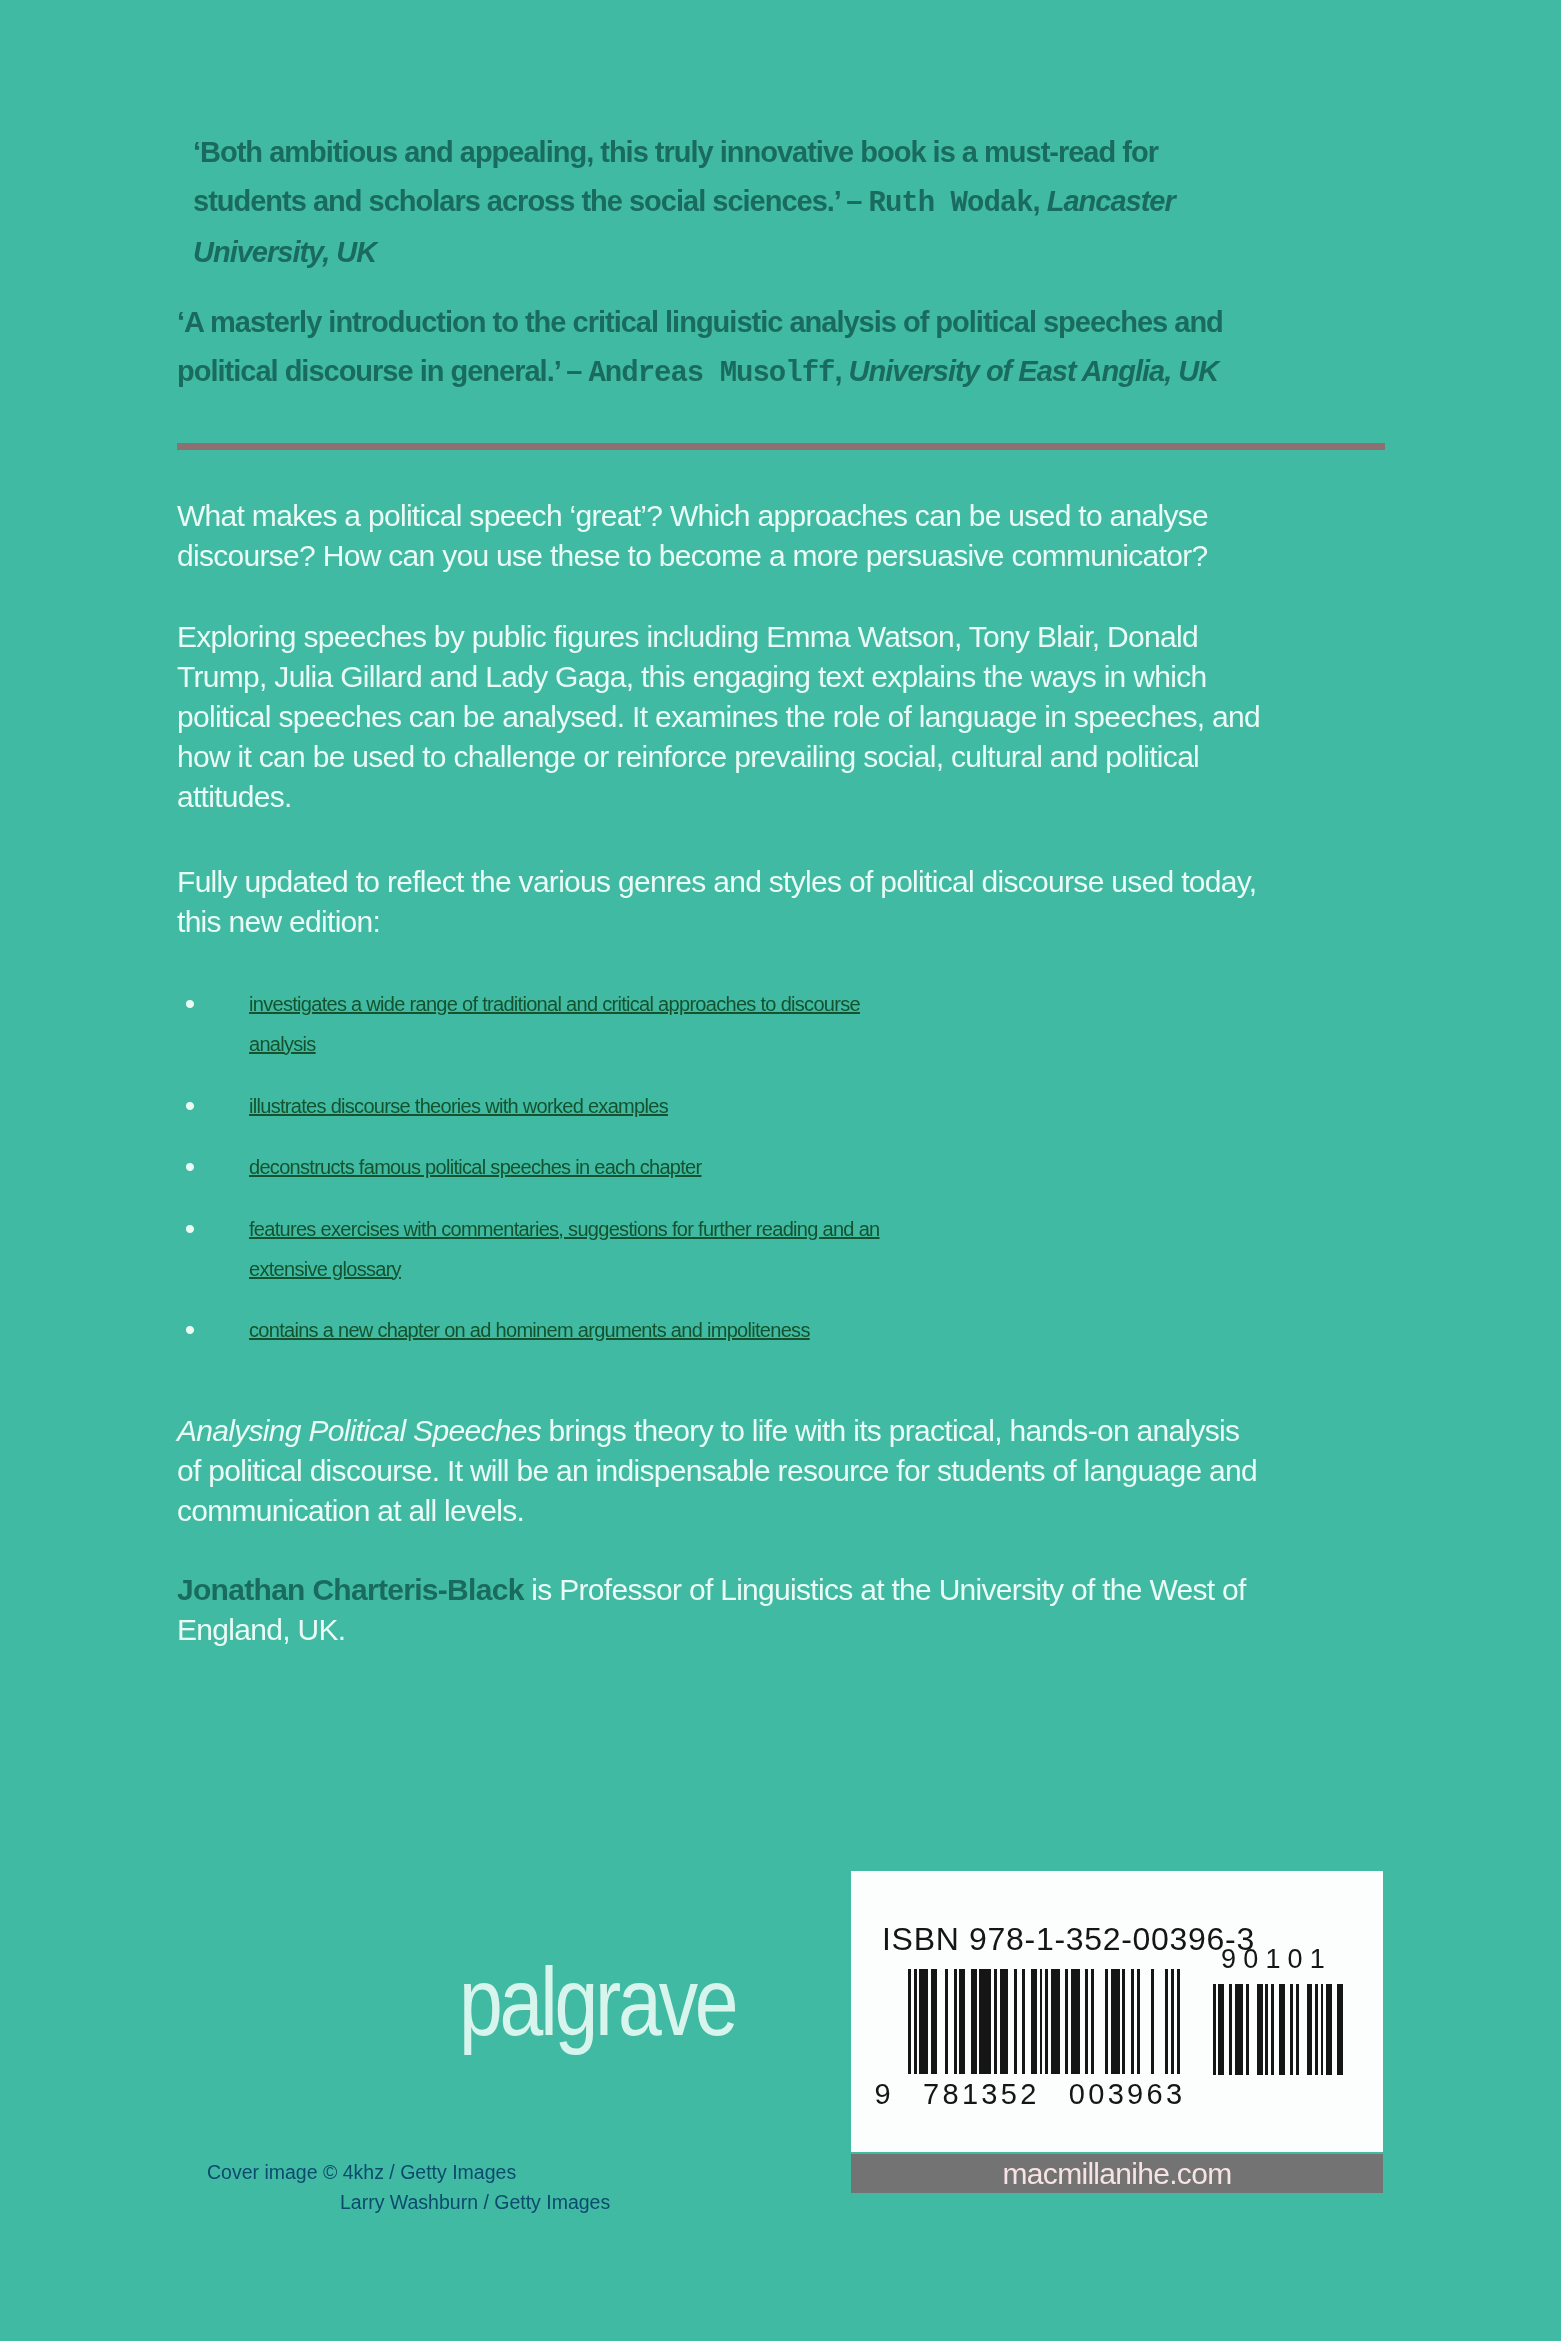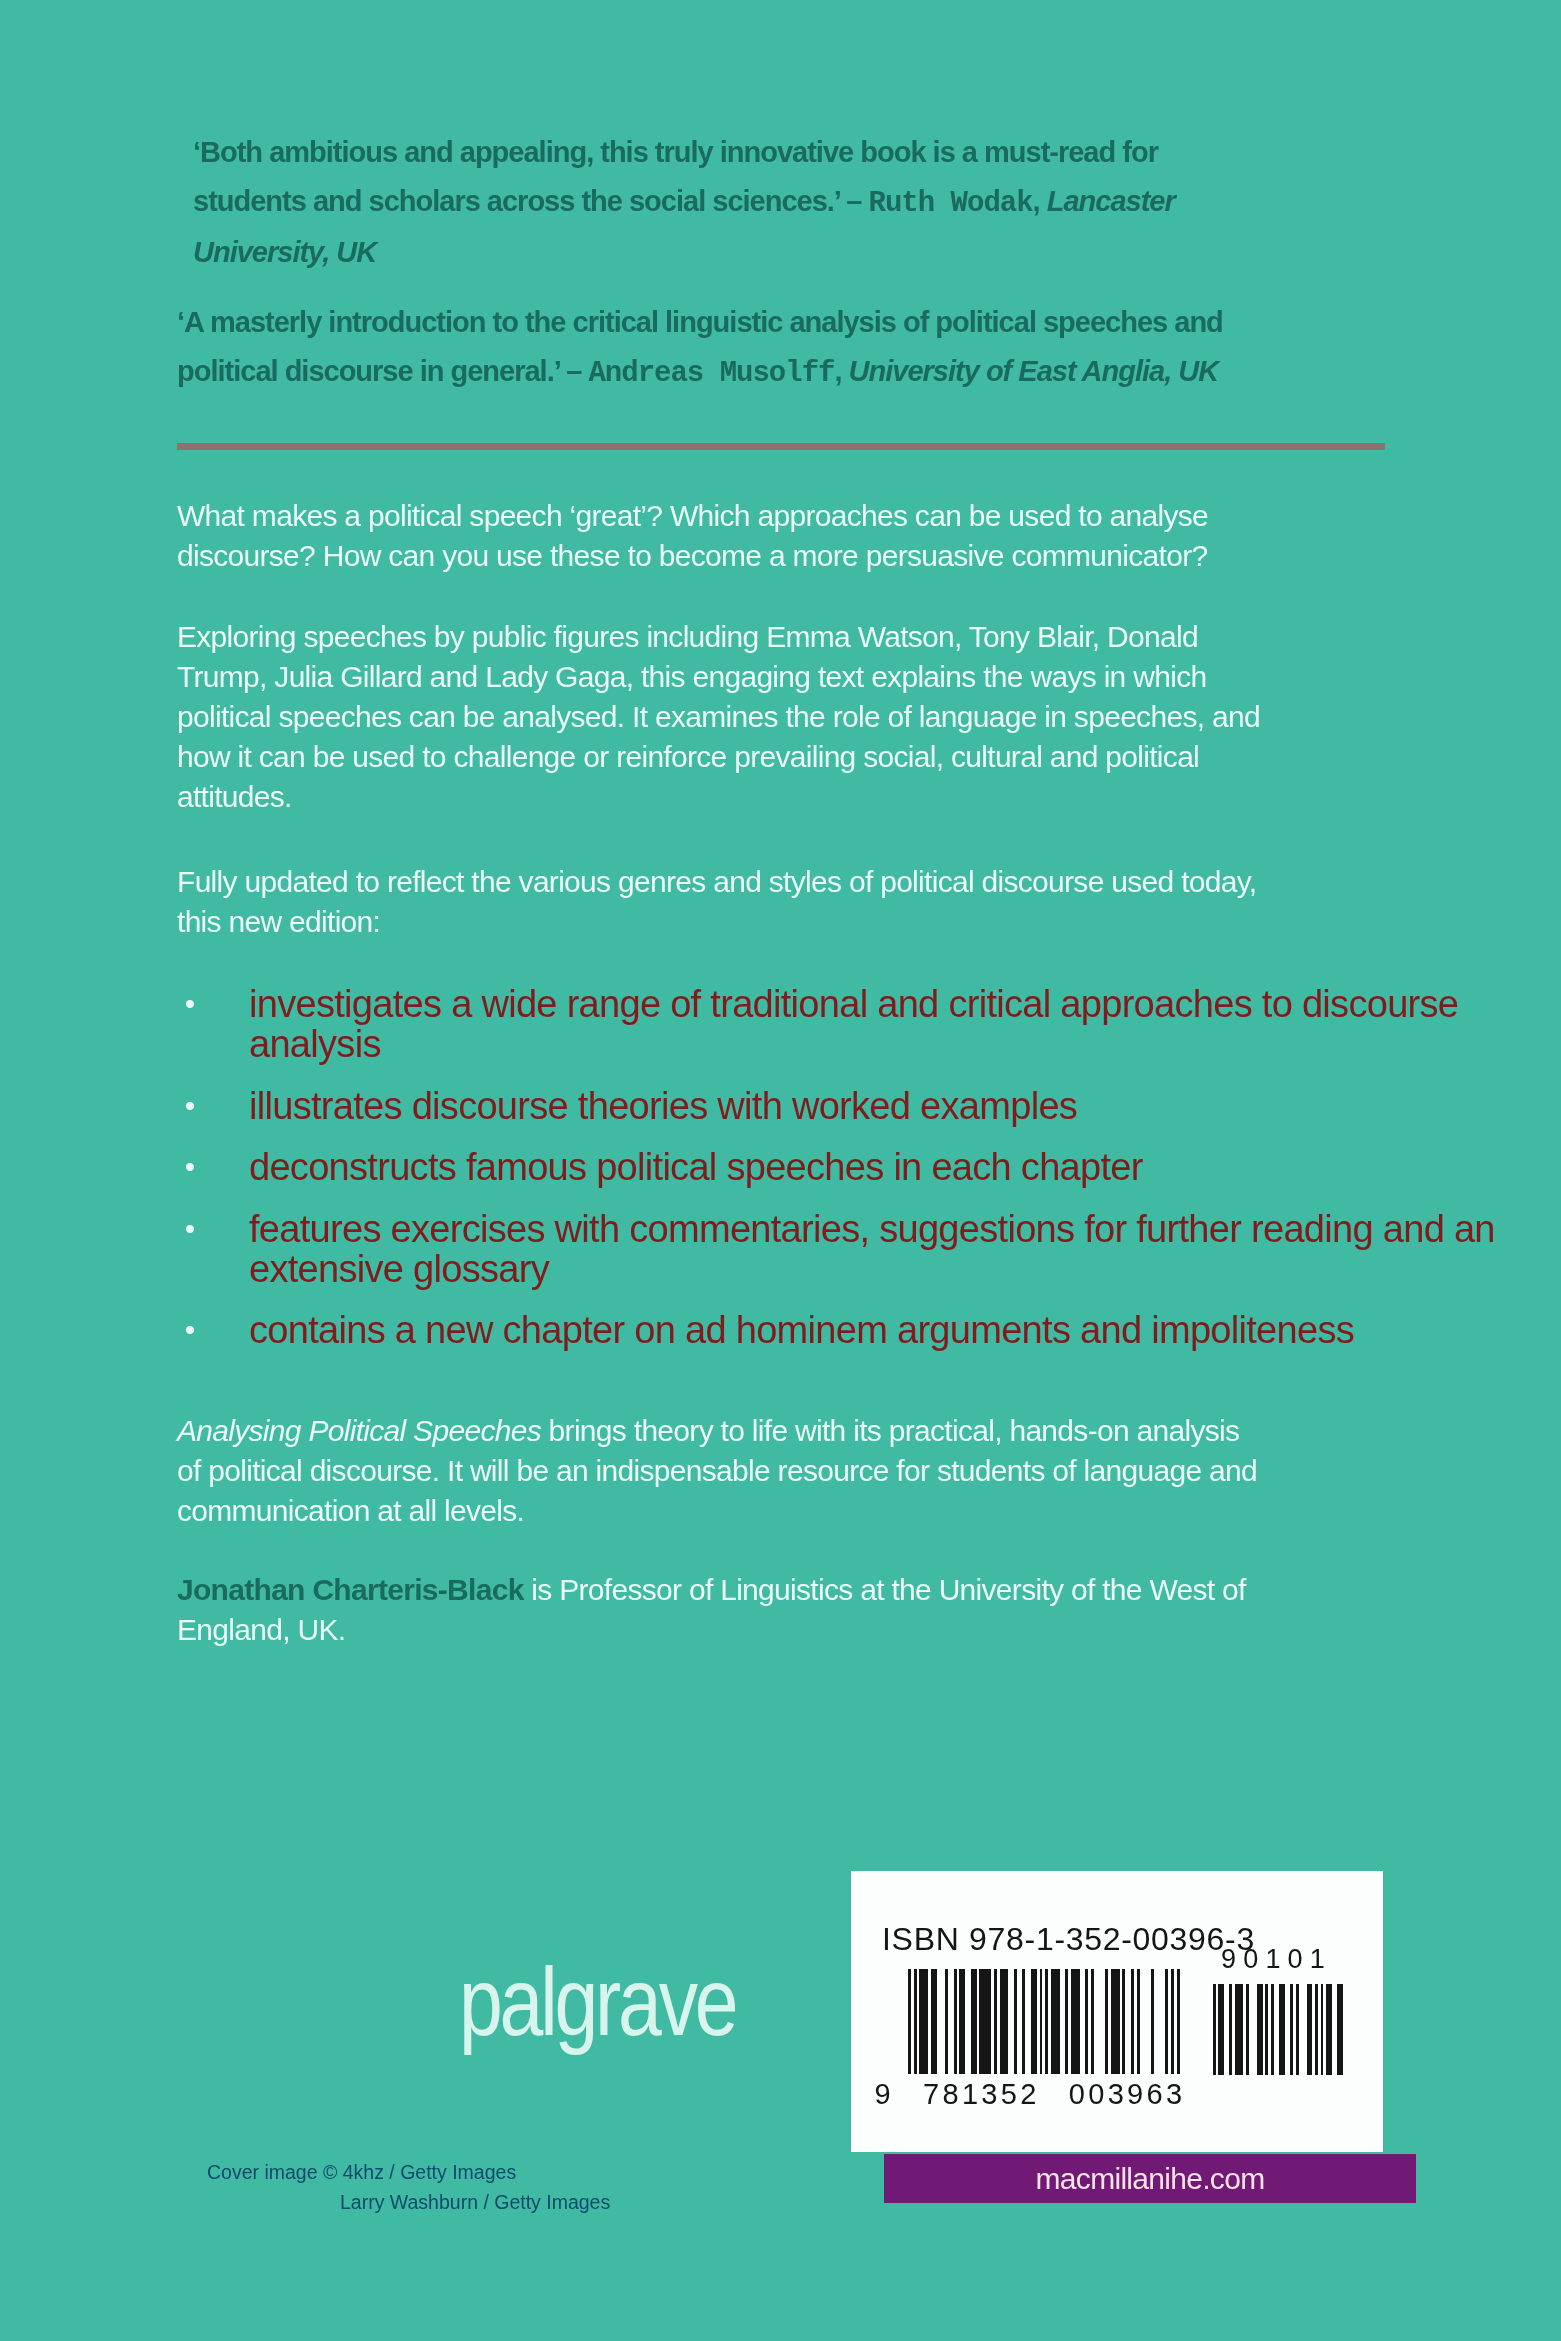--- a/index.html
+++ b/index.html
@@ -21,21 +21,21 @@
   .b{font-weight:700;}
   .dk{color:#1A6B5F;font-weight:700;}
   .body-txt{
     font-size:30px;line-height:40px;letter-spacing:-0.7px;
     color:#EAFBF5;font-weight:400;
   }
   .divider{position:absolute;left:177px;top:443px;width:1208px;height:6.5px;background:#8E6F72;}
   .bullets{position:absolute;left:177px;top:984px;margin:0;padding:0;list-style:none;}
   .bullets li{display:flex;margin:0 0 21.5px 0;}
   .bullets .dot{width:72px;flex:0 0 72px;color:#EAFBF5;font-size:30px;line-height:40px;padding-left:7.8px;box-sizing:border-box;}
-  .bullets .btxt{font-size:38px;line-height:40px;letter-spacing:-0.7px;color:#7f1d1d;white-space:pre;}
+  .bullets .btxt{font-size:20px;line-height:40px;letter-spacing:-0.7px;color:#14532d;white-space:pre;text-decoration:underline;}
   
   .mac-box{
     position:absolute;left:184px;top:1970px;width:236px;height:79px;
     background:#FBFDFD;border-radius:17px;
     display:flex;align-items:center;padding:0 9px 0 14.3px;box-sizing:border-box;gap:6.5px;
   }
   .mac-text{color:#58595B;font-size:28px;line-height:28px;font-weight:500;letter-spacing:-1px;}
   .palgrave{
     position:absolute;left:459px;top:1953px;
     font-size:96px;line-height:98px;font-weight:400;letter-spacing:-3.9px;
@@ -50,22 +50,22 @@
   .barcode .mod{height:100%;}
   .mod.on{background:#151515;}
   .mod.off{background:transparent;}
   .bc-main{left:57px;top:98px;width:271px;height:105px;}
   .bc-addon{left:359px;top:113px;width:133px;height:91px;}
   .bc-digits{position:absolute;left:23.4px;top:207px;width:311px;display:flex;justify-content:space-between;
              font-size:29px;color:#151515;letter-spacing:3.3px;}
   .addon-digits{position:absolute;left:359px;top:73px;width:133px;text-align:center;
                 font-size:27px;color:#151515;letter-spacing:7.2px;}
   .web-bar{
-    position:absolute;left:884px;top:2154px;width:532px;height:49px;
-    background:#701a75;display:flex;align-items:center;justify-content:center;
+    position:absolute;left:851px;top:2154px;width:532px;height:39px;
+    background:#737373;display:flex;align-items:center;justify-content:center;
   }
   .web-bar span{color:#F8E3E4;font-size:30px;letter-spacing:-0.7px;}
 </style>
 </head>
 <body>
 
 <div class="cover">
 
   <div class="block quote rich" style="top:128px;margin-left:16px;"><span>‘Both ambitious and appealing, this truly innovative book is a must-read for
 students and scholars across the social sciences.’ – </span><span class="b">Ruth Wodak</span><span>, </span><span class="i">Lancaster

